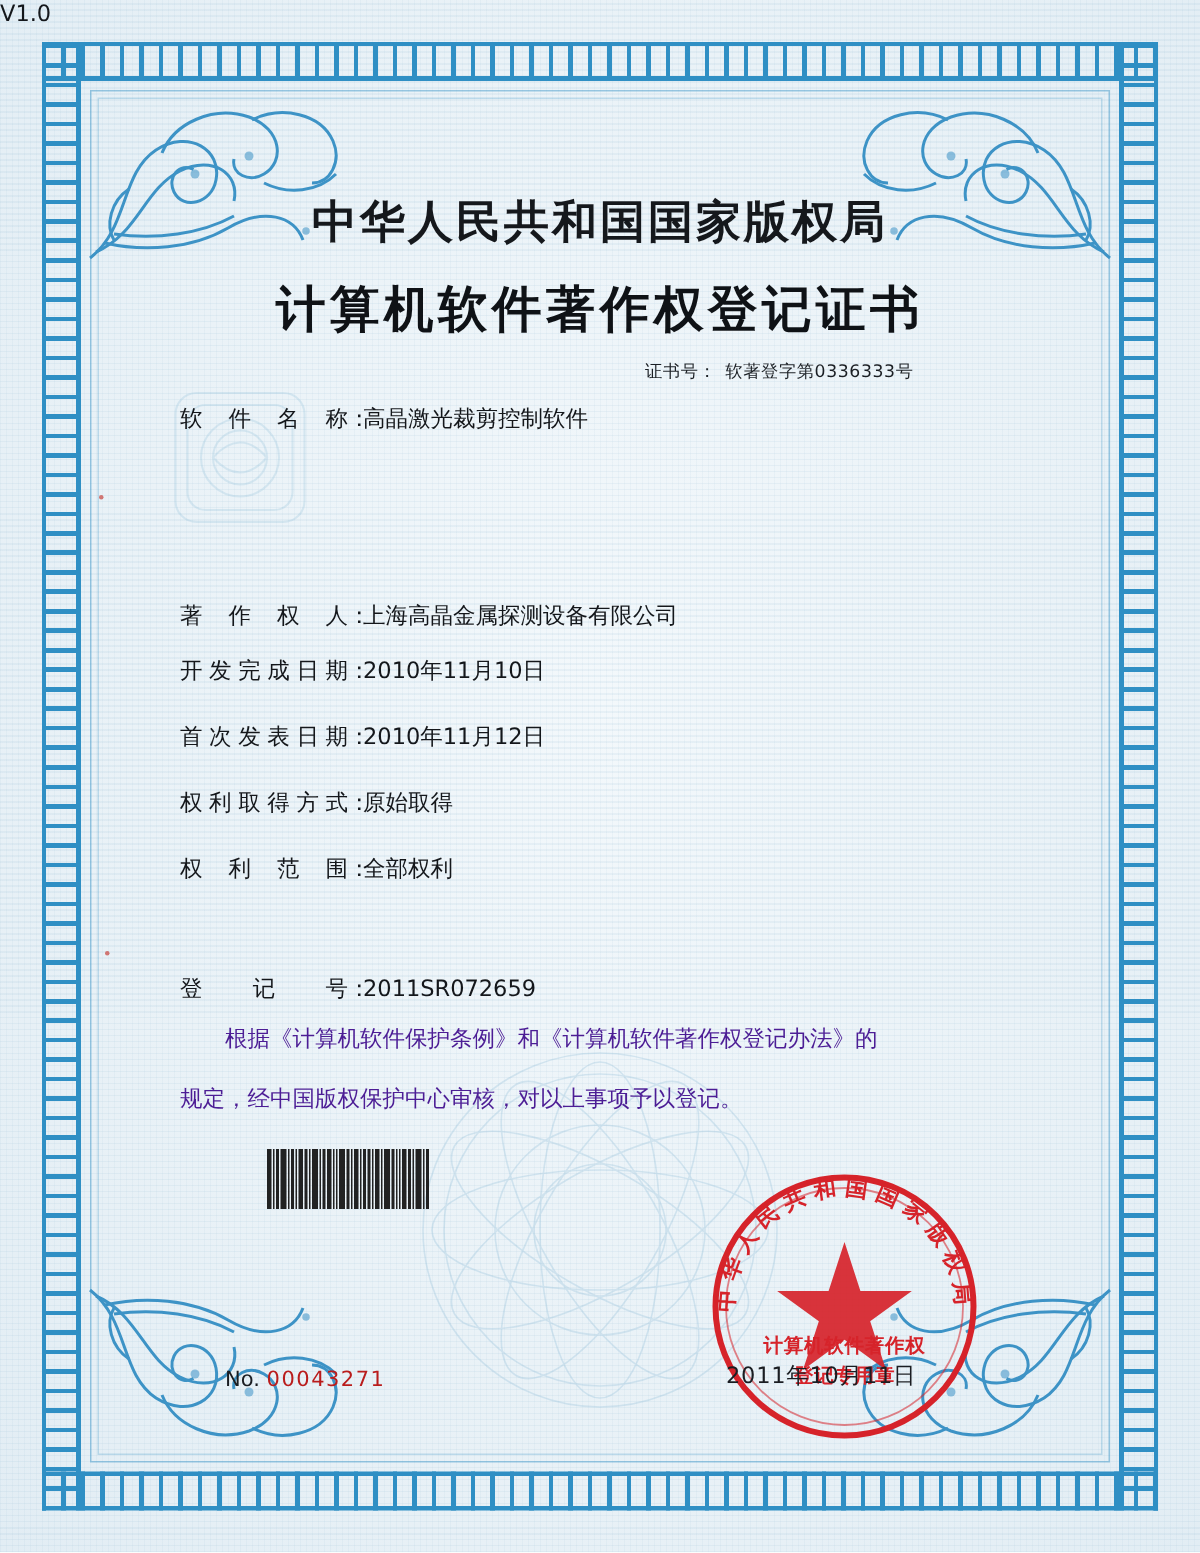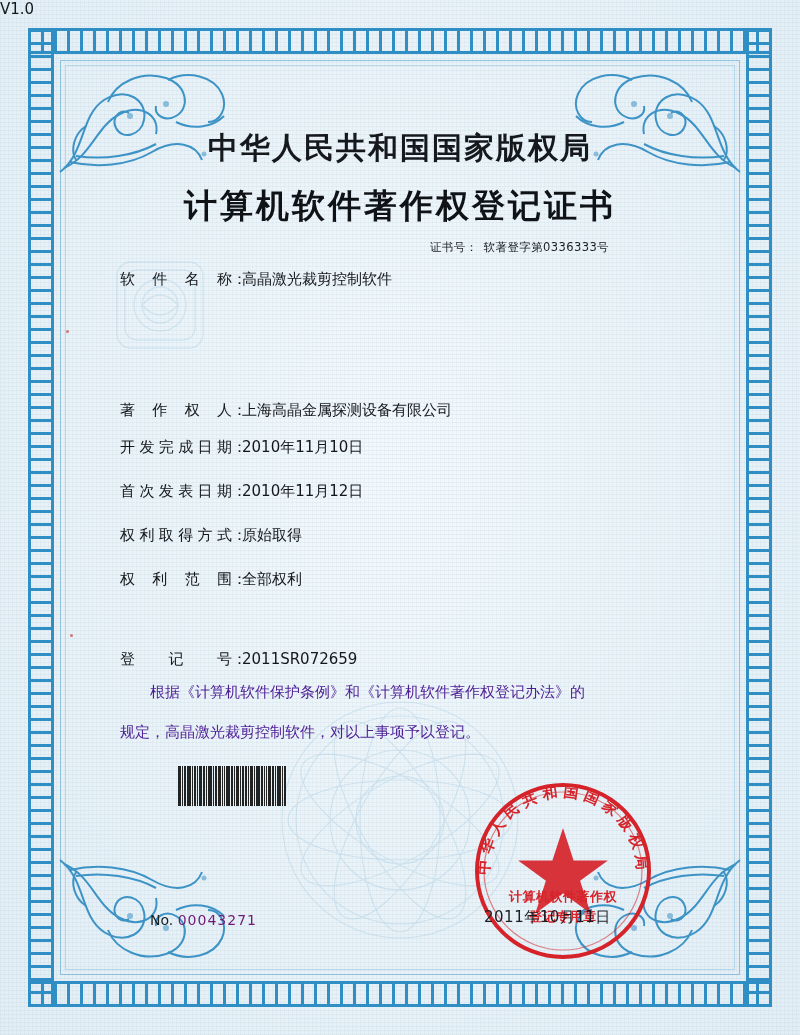--- a/index.html
+++ b/index.html
@@ -231,21 +231,21 @@
     letter-spacing: 0.5px;
   }
 
   .serial {
     position: absolute;
     left: 150px; top: 912px;
     font-size: 14px;
     color: #1a1d22;
   }
   .serial .num {
-    color: #701a75;
+    color: #b91c1c;
     letter-spacing: 1px;
   }
 
   .speck {
     position: absolute;
     width: 3px; height: 3px;
     background: #c8433c;
     border-radius: 50%;
     opacity: 0.7;
   }
@@ -406,21 +406,21 @@
     <div class="field f-scope">
       <span class="k k-w7">权利范围</span><span class="sep">：</span><span class="v">全部权利</span>
     </div>
 
     <div class="field f-reg">
       <span class="k k-w7">登记号</span><span class="sep">：</span><span class="v">2011SR072659</span>
     </div>
 
     <div class="para">
       <span class="indent"></span><span>根据《计算机软件保护条例》和《计算机软件著作权登记办法》的</span><br>
-      <span>规定，高晶激光裁剪控制软件，对以上事项予以登记。</span>
+      <span>规定，经中国版权保护中心审核，对以上事项予以登记。</span>
     </div>
 
     <div class="barcode">
       <i style="width:3px"></i>
         <i style="width:1px"></i>
         <i style="width:2px"></i>
         <i style="width:4px"></i>
       <i style="width:1px"></i>
         <i style="width:2px"></i>
         <i style="width:1px"></i>

